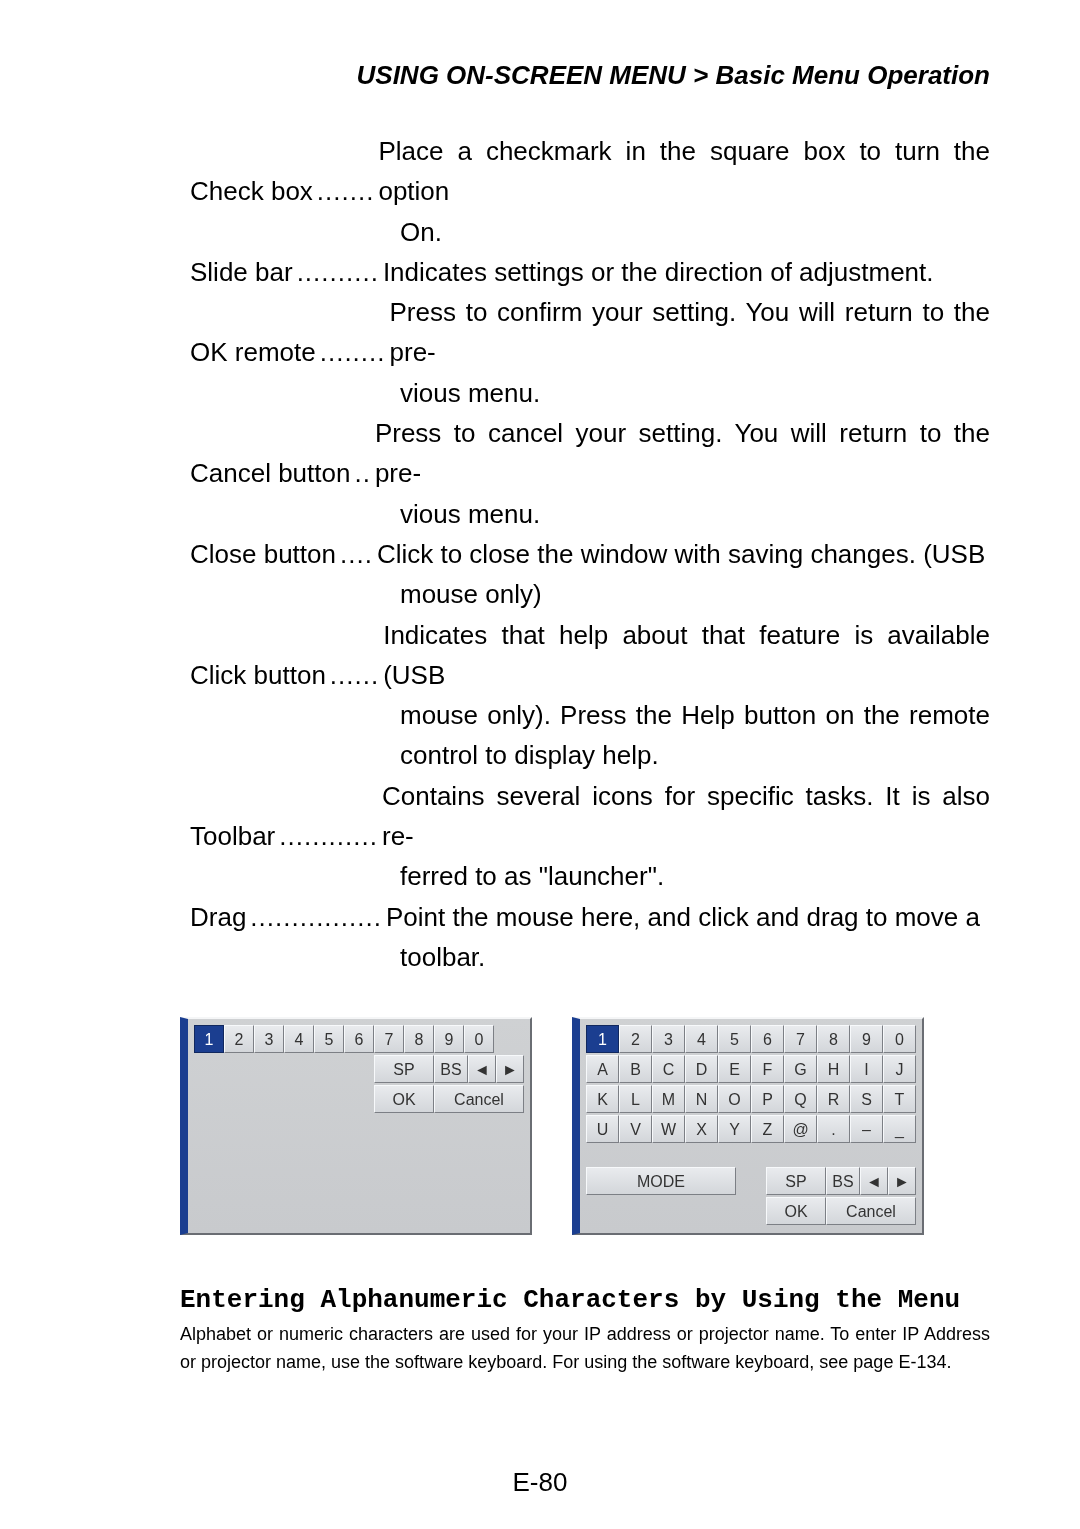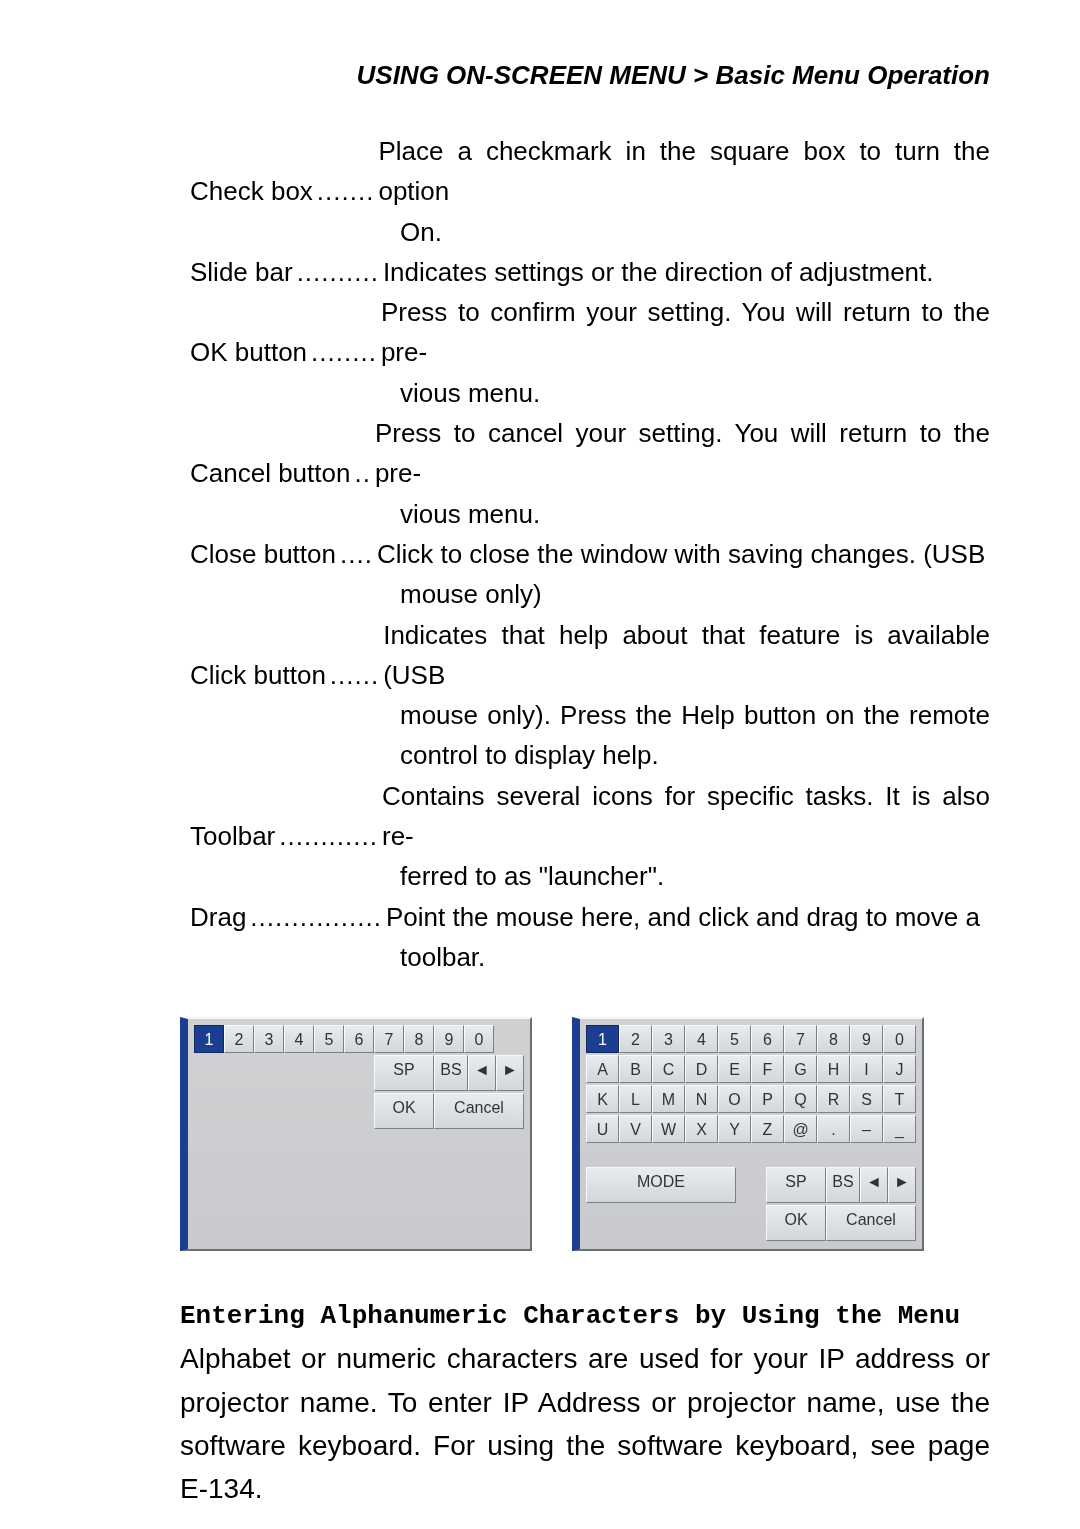--- a/index.html
+++ b/index.html
@@ -93,32 +93,32 @@
   }
   .btn {
     background: linear-gradient(#e9ebee,#d3d6da);
     border: 1px solid #7c7f85;
     border-top-color: #f7f9fb;
     border-left-color: #f7f9fb;
     color: #333;
     font-size: 16px;
     text-align: center;
     line-height: 28px;
-    height: 36px;
+    height: 28px;
     box-sizing: border-box;
   }
   .arrow { width: 28px; }
   .section-h {
     font-weight: bold;
     font-size: 26px;
     margin: 10px 0 6px 90px;
     font-family: Liberation Mono, monospace;
   }
   .para {
-    font-size: 28px;
+    font-size: 18px;
     line-height: 1.55;
     margin-left: 90px;
     text-align: justify;
   }
   .pagenum {
     text-align: center;
     margin-top: 90px;
     font-size: 26px;
   }
 </style>
@@ -137,21 +137,21 @@
     </div>
     <div class="def-cont">On.</div>
 
     <div class="def-row">
       <span class="def-term">Slide bar</span>
       <span class="dots">..........</span>
       <span class="def-body">Indicates settings or the direction of adjustment.</span>
     </div>
 
     <div class="def-row">
-      <span class="def-term">OK button</span>
+      <span class="def-term">OK remote</span>
       <span class="dots">........</span>
       <span class="def-body">Press to confirm your setting. You will return to the pre-</span>
     </div>
     <div class="def-cont">vious menu.</div>
 
     <div class="def-row">
       <span class="def-term">Cancel button</span>
       <span class="dots">..</span>
       <span class="def-body">Press to cancel your setting. You will return to the pre-</span>
     </div>

